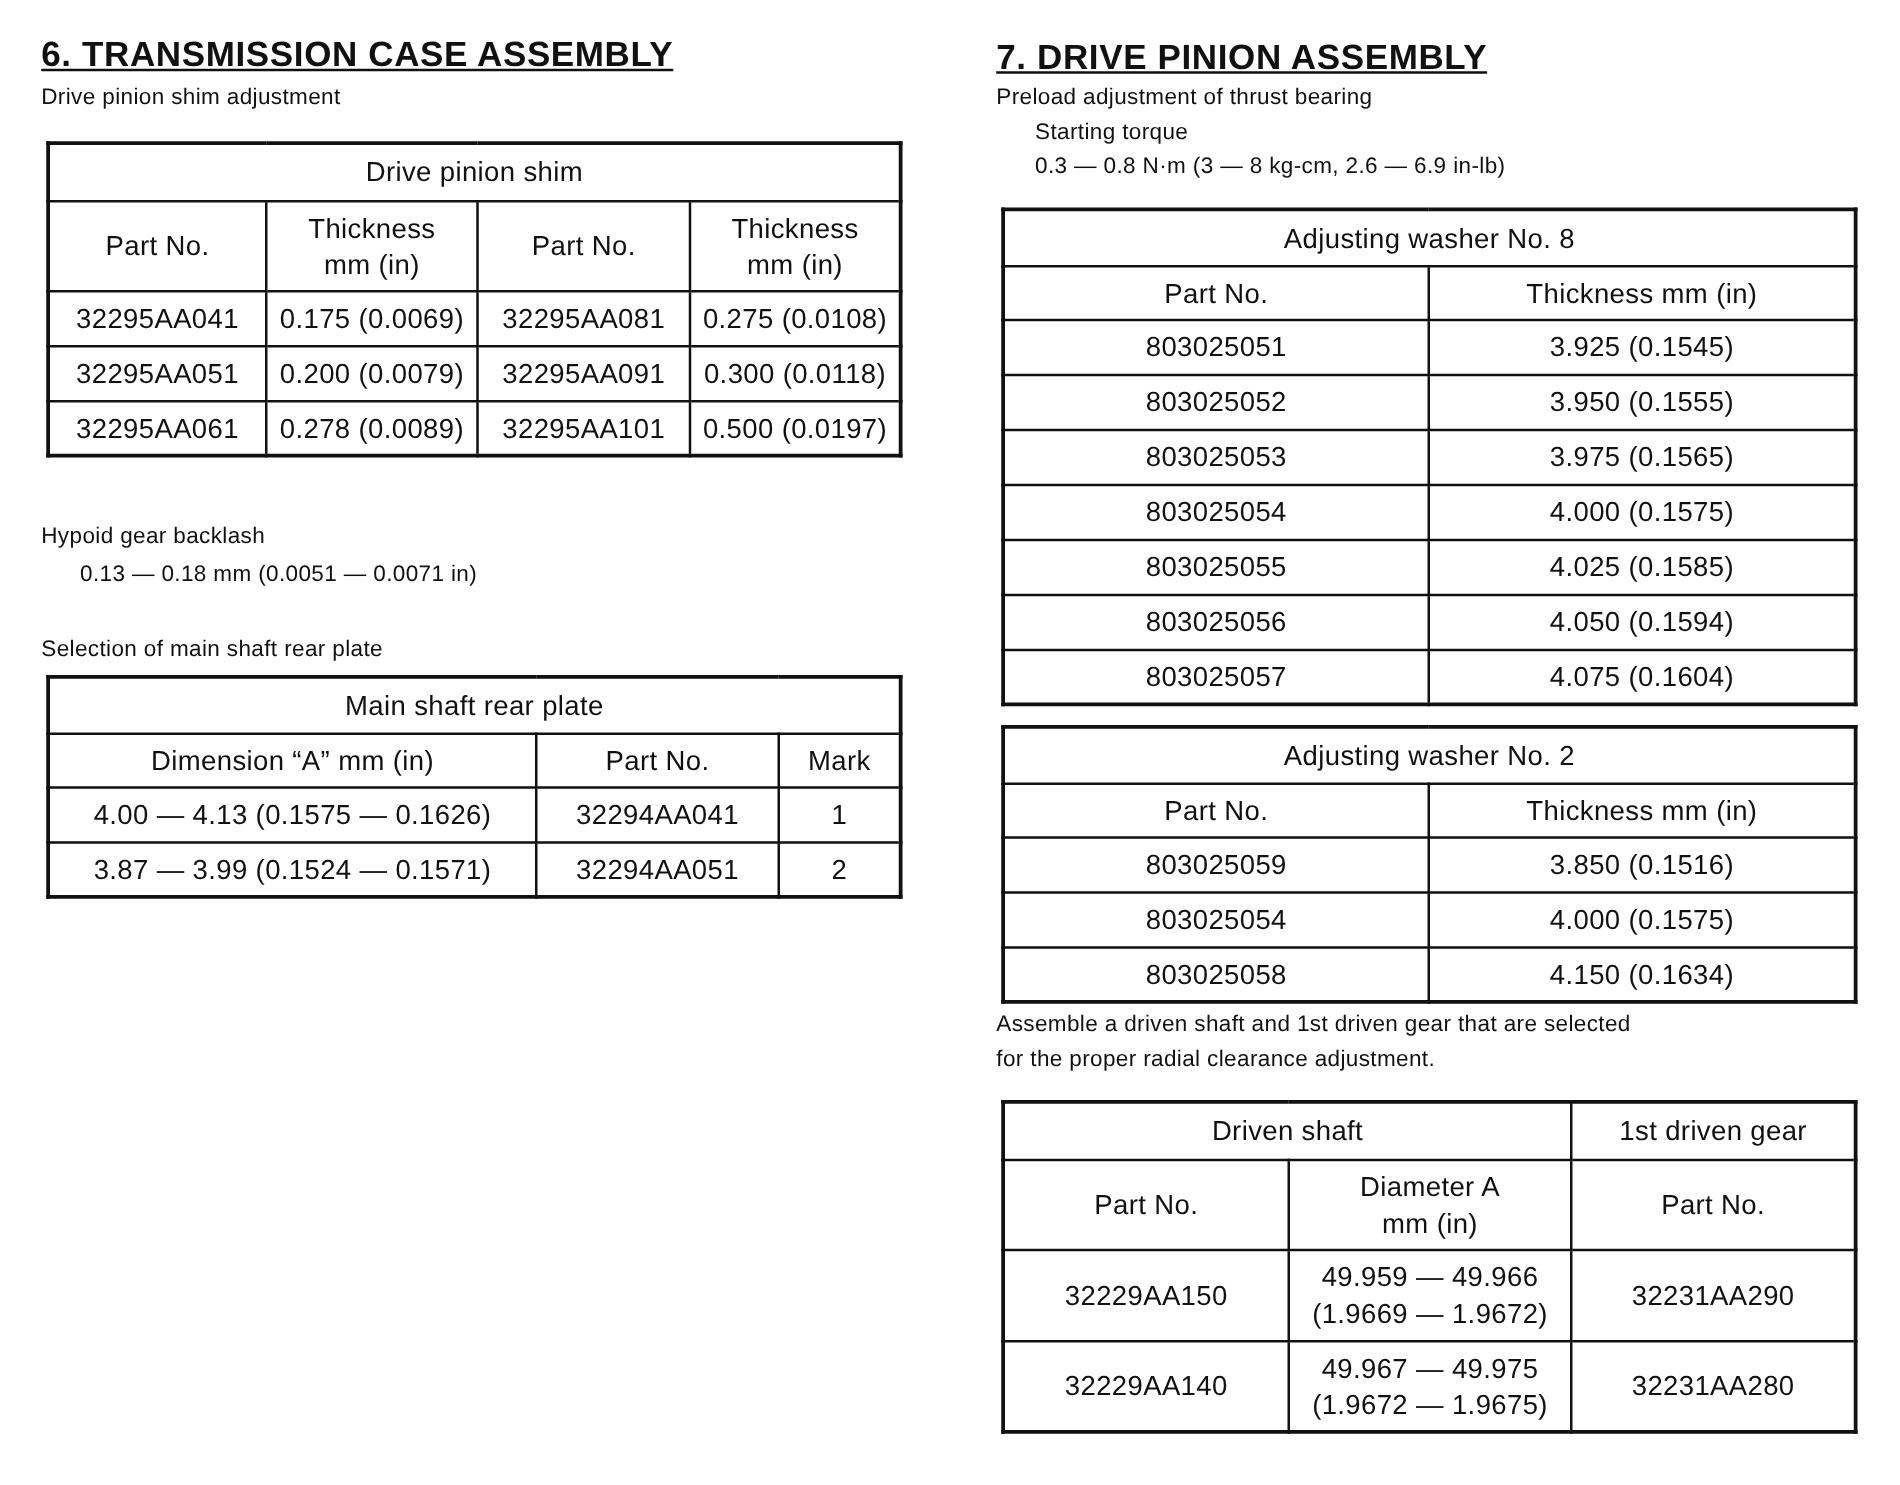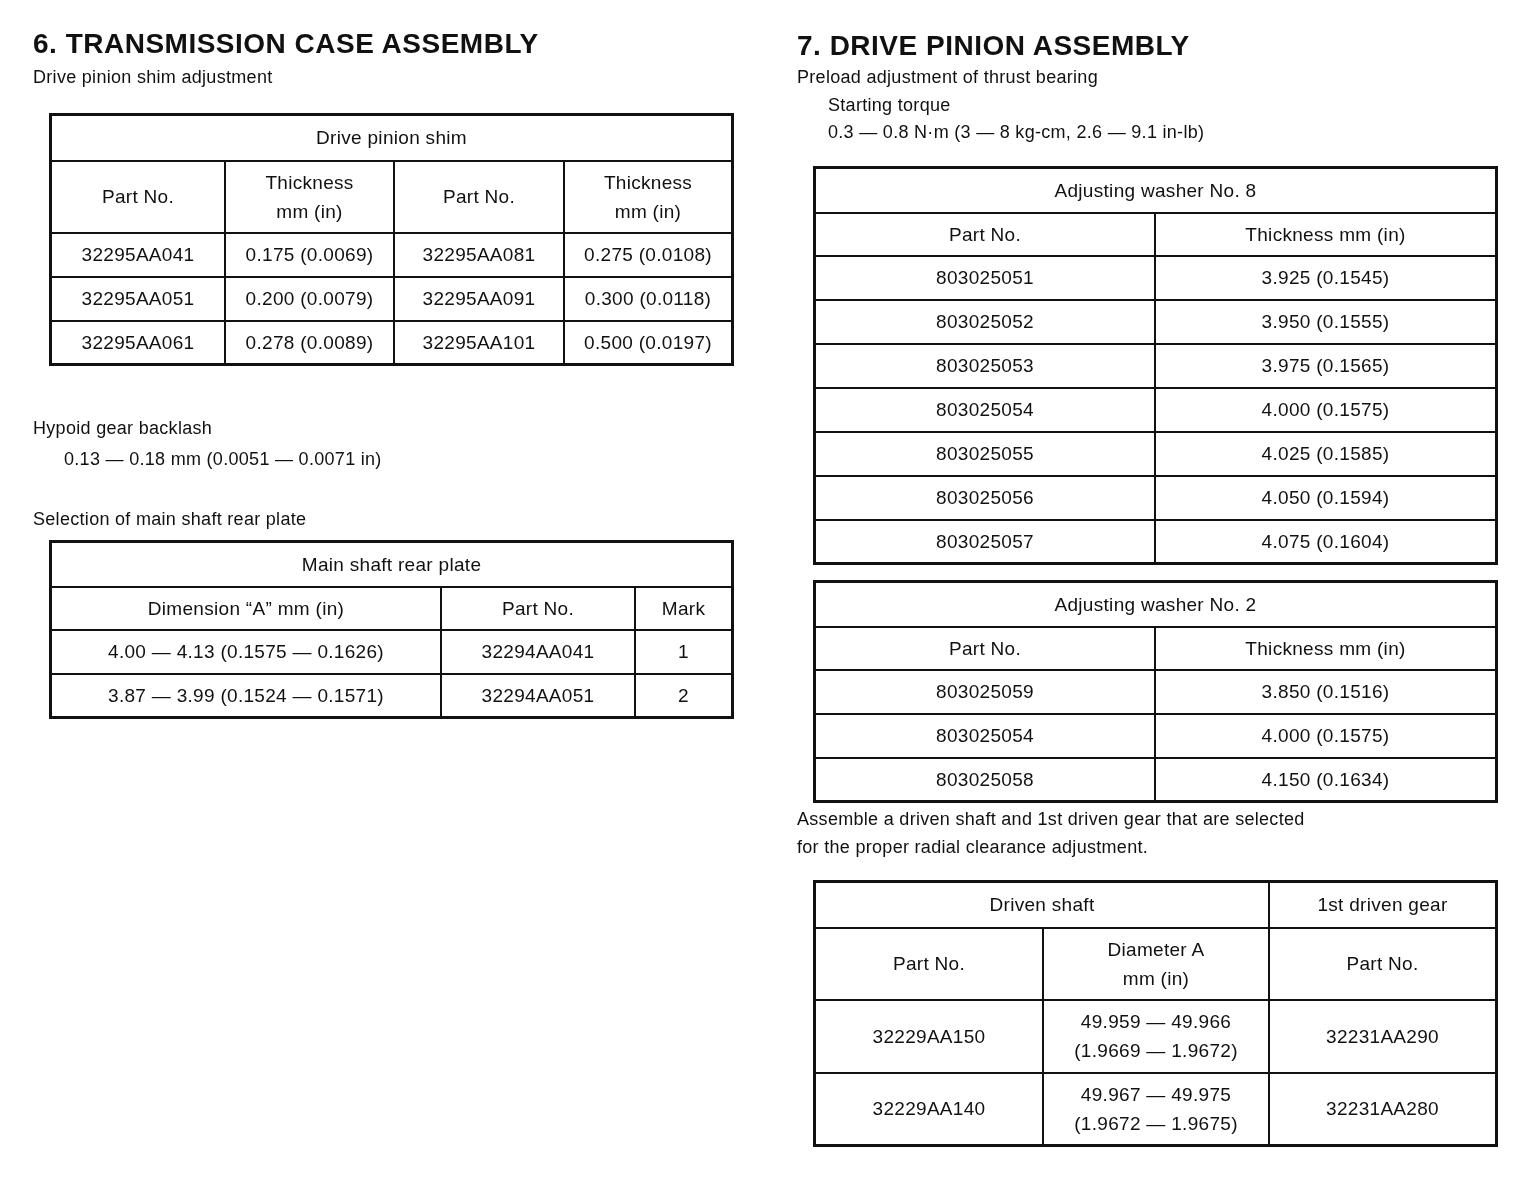--- a/index.html
+++ b/index.html
@@ -6,27 +6,27 @@
     body {
       width: 1520px; height: 1188px; position: relative; overflow: hidden;
       font-family: "Liberation Sans", sans-serif; color: #111111;
     }
     .col { position: absolute; top: 0; }
     .col-left { left: 33px; width: 685px; }
     .col-right { left: 797px; width: 686px; }
     h1 {
       font-family: "Liberation Sans", sans-serif;
       font-size: 28px; font-weight: bold; margin: 0; letter-spacing: 0.5px;
-      position: absolute; left: 0; white-space: nowrap;
+      position: absolute; left: 0; white-space: nowrap; text-decoration: underline;
     }
     .txt { position: absolute; left: 0; font-size: 18px; white-space: nowrap; letter-spacing: 0.3px; }
     .ind { left: 31px; }
     table {
-      position: absolute; left: 16px; border-collapse: collapse;
-      border: 3px solid #111; font-size: 19px; letter-spacing: 0.3px;
+      position: absolute; left: 4px; border-collapse: collapse;
+      border: 3px solid #111; font-size: 22px; letter-spacing: 0.3px;
     }
     td, th {
       border: 2px solid #111; text-align: center; font-weight: normal;
       padding: 0; vertical-align: middle; line-height: 29px;
     }
   </style>
 </head>
 <body>
 
 <div class="col col-left">
@@ -97,21 +97,21 @@
       <td>2</td>
     </tr>
   </tbody>
     </table>
 </div>
 
 <div class="col col-right">
   <h1 style="top:30px;">7. DRIVE PINION ASSEMBLY</h1>
   <div class="txt" style="top:67px;">Preload adjustment of thrust bearing</div>
   <div class="txt ind" style="top:95px;">Starting torque</div>
-  <div class="txt ind" style="top:122px;">0.3 — 0.8 N·m (3 — 8 kg-cm, 2.6 — 9.1 in-lb)</div>
+  <div class="txt ind" style="top:122px;">0.3 — 0.8 N·m (3 — 8 kg-cm, 2.6 — 6.9 in-lb)</div>
 
   <table style="top:166px; width:685px;">
     <tbody>
         <tr style="height:45px;">
       <th colspan="2">Adjusting washer No. 8</th>
     </tr>
     <tr style="height:43px;">
       <th style="width:338px;">Part No.</th>
       <th>Thickness mm (in)</th>
     </tr>

